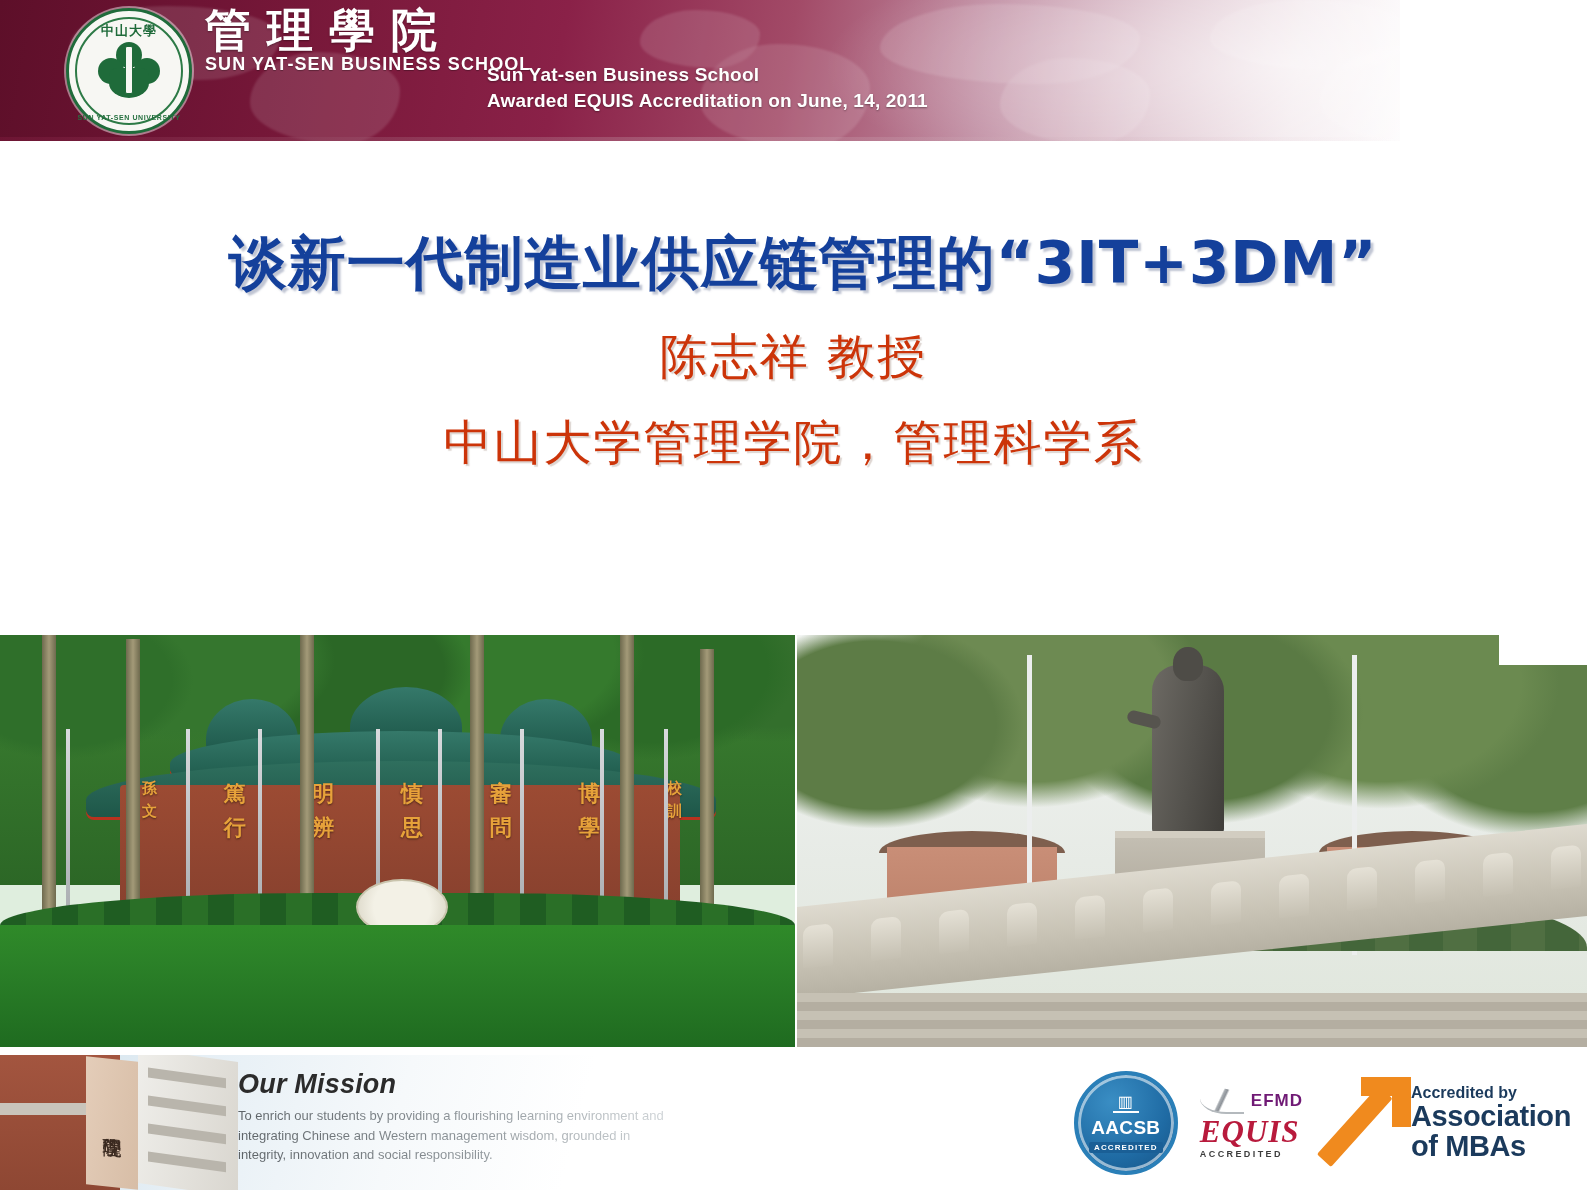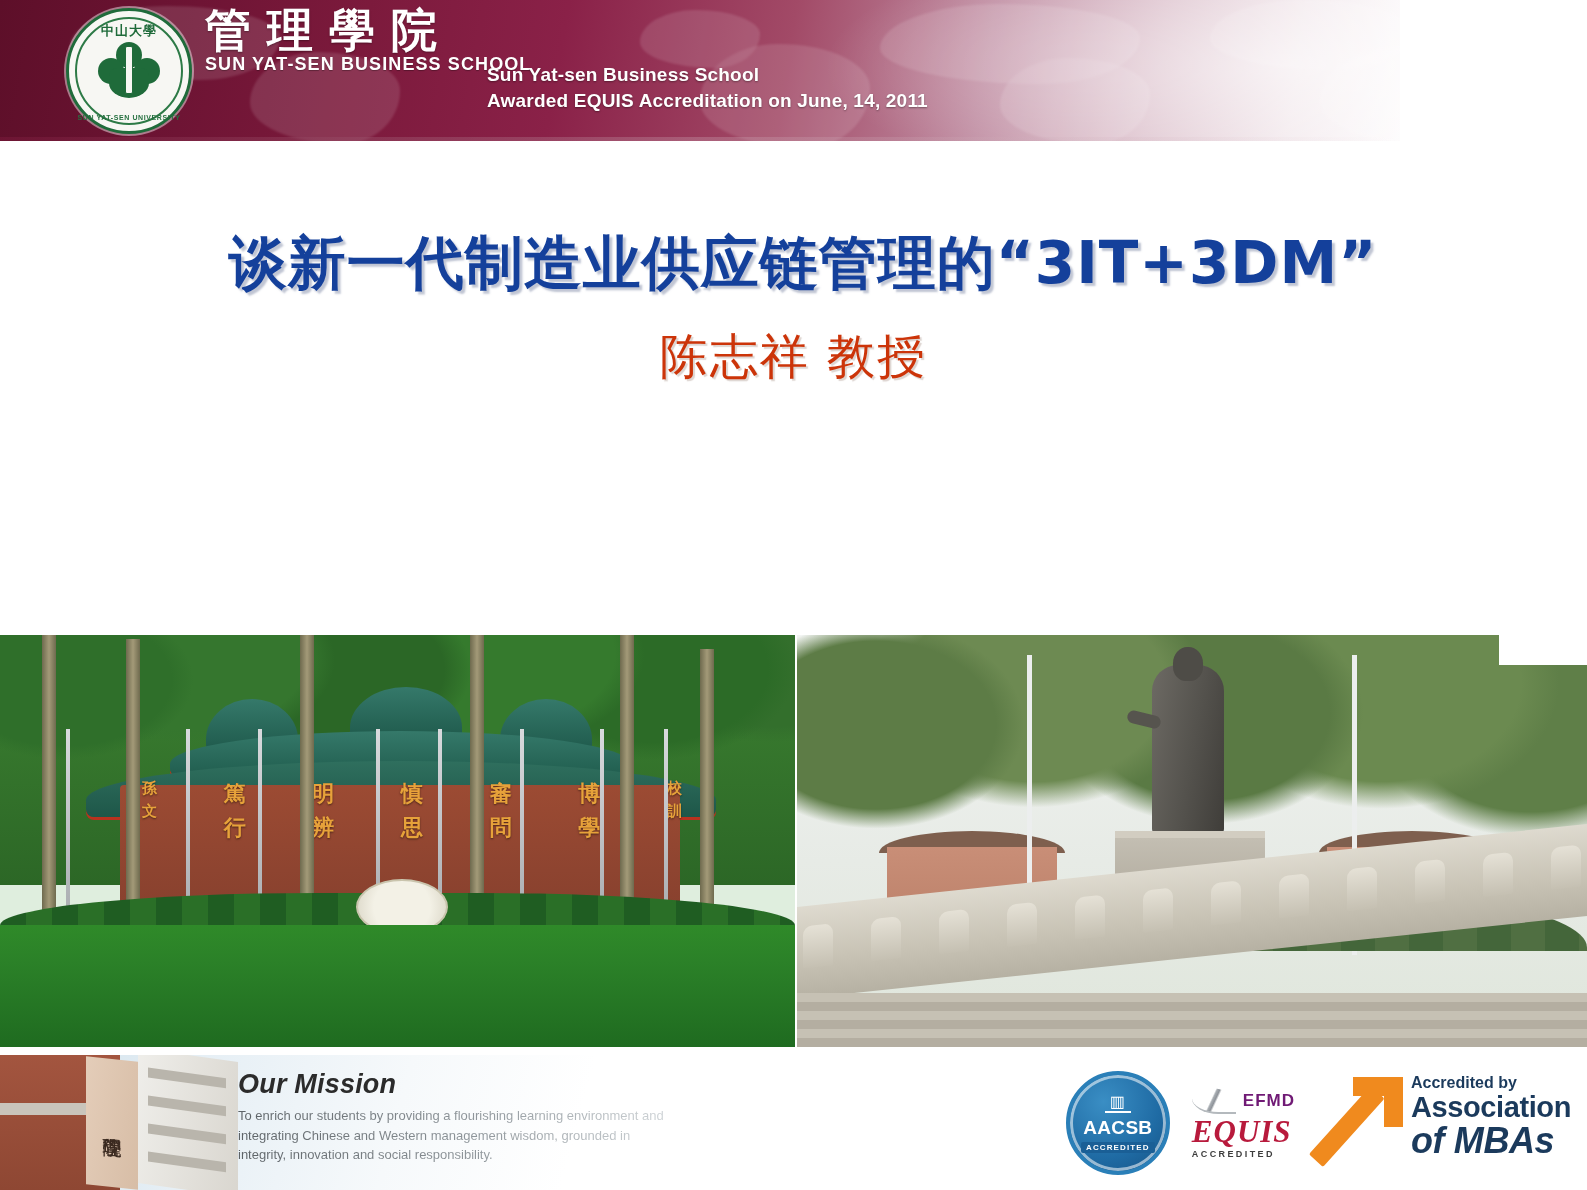--- a/index.html
+++ b/index.html
@@ -326,35 +326,35 @@
     width:44px; height:26px;
     background:linear-gradient(115deg, rgba(170,175,180,0) 0 44%, #a8adb2 47%, #8e9399 52%, rgba(160,165,170,0) 56%);
     border-radius:0 60% 0 60%;
     border-bottom:2px solid #b4b9bd;
   }
   .equis .efmd { font-size:17px; font-weight:bold; color:#701a75; letter-spacing:1px; }
   .equis .word { font-family:"Liberation Serif", serif; font-style:italic; font-weight:bold;
                  font-size:31px; color:#b81a3c; letter-spacing:1px; line-height:1; }
   .equis .acc  { font-size:9px; font-weight:bold; color:#3d3d3d; letter-spacing:2.4px; margin-top:2px; }
 
-  .amba { display:flex; align-items:flex-start; gap:8px; }
+  .amba { display:flex; align-items:center; }
   .amba .arrow { position:relative; width:86px; height:96px; }
   .amba .arrow .shaft {
     position:absolute; left:6px; bottom:4px; width:92px; height:19px;
     background:#f08a1e; transform:rotate(-48deg); transform-origin:left bottom;
     border-radius:2px;
   }
   .amba .arrow .head {
     position:absolute; right:0; top:2px; width:50px; height:50px;
     border-top:19px solid #f08a1e; border-right:19px solid #f08a1e;
   }
   .amba .txt { line-height:1.04; color:#1b3a5c; }
   .amba .t1 { font-size:16px; font-weight:bold; }
   .amba .t2 { font-size:29px; font-weight:bold; letter-spacing:-.4px; }
-  .amba .t3 { font-size:36px; font-weight:bold; letter-spacing:-.4px;font-style:italic; }
+  .amba .t3 { font-size:29px; font-weight:bold; letter-spacing:-.4px; }
 </style>
 </head>
 <body>
 
 <div id="banner">
   <div class="map">
     <i style="left:70px;  top:6px;   width:210px; height:74px;"></i>
     <i style="left:250px; top:52px;  width:150px; height:92px;"></i>
     <i style="left:640px; top:10px;  width:120px; height:58px;"></i>
     <i style="left:700px; top:44px;  width:170px; height:104px;"></i>
@@ -388,20 +388,21 @@
     <div>Sun Yat-sen Business School</div>
     <div>Awarded EQUIS Accreditation on June, 14, 2011</div>
   </div>
 
   <div class="baseline"></div>
 </div>
 
 <div id="titles">
   <div id="main-title">谈新一代制造业供应链管理的“3IT+3DM”</div>
   <div id="speaker">陈志祥 教授</div>
+  <div id="affiliation">中山大学管理学院，管理科学系</div>
 </div>
 
 <div id="photos">
 
   <div class="photo" id="photo-left">
     <div class="sky"></div>
     <div class="canopy"></div>
     <div class="pavilion pv1"></div>
     <div class="pavilion pv2"></div>
     <div class="pavilion pv3"></div>

